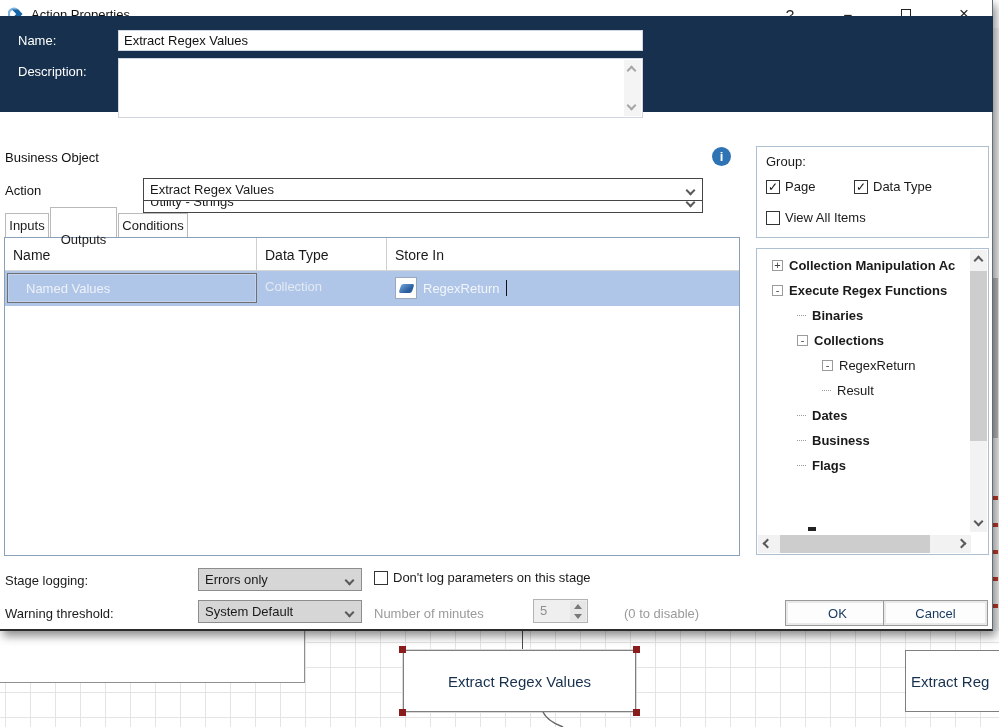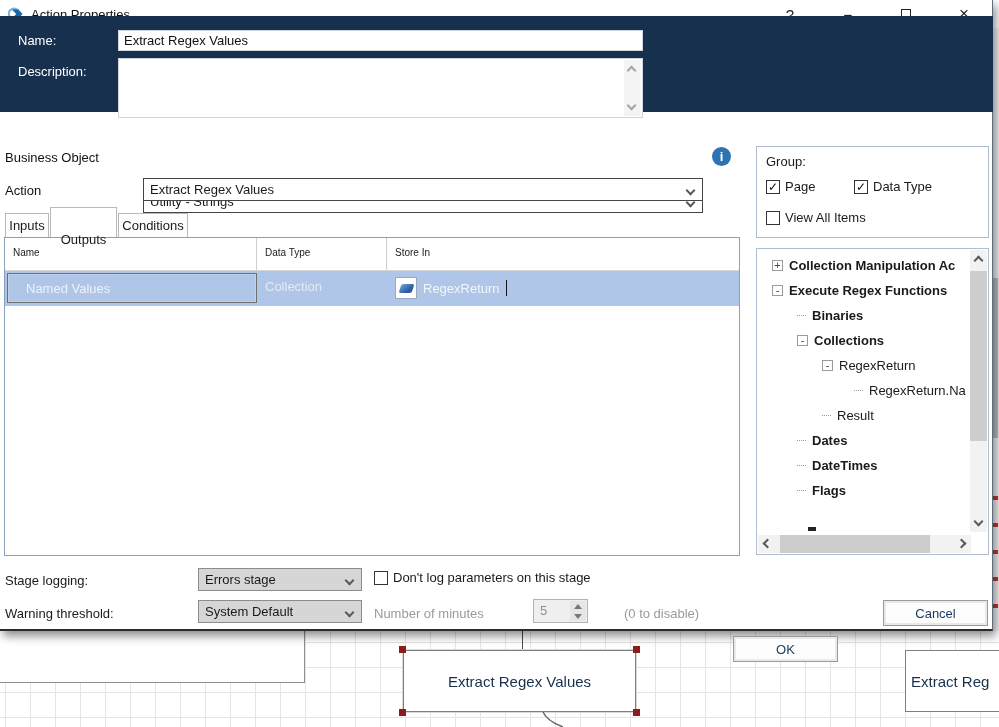--- a/index.html
+++ b/index.html
@@ -61,21 +61,21 @@
   .tab { position:absolute; background:#fff; border:1px solid #b9b9b9; border-bottom:none;
     font-size:13px; text-align:center; padding-top:4px; }
   .tab.inactive { top:213px; height:24px; background:#fdfdfd; }
   .tab.active { top:207px; height:30px; z-index:3; padding-top:24px; }
 
   
   .grid-panel { position:absolute; left:4px; top:237px; width:736px; height:319px;
     border:1px solid #8aa0b8; background:#fff; z-index:2; }
   .grid-header { position:absolute; left:0; top:0; width:100%; height:33px; background:#fff;
     border-bottom:1px solid #d6d6d6; display:flex; }
-  .gh-cell { font-size:10px; padding:9px 0 8px 8px; border-right:1px solid #cfcfcf; }
+  .gh-cell { font-size:14px; padding:9px 0 8px 8px; border-right:1px solid #cfcfcf; }
   .gh-name { width:252px; } .gh-type { width:130px; } .gh-store { flex:1; border-right:none; }
   .grid-row { position:absolute; left:0; top:33px; width:100%; height:35px; background:#b0c6e8; display:flex; }
   .cell-name-editor { position:absolute; left:2px; top:2px; width:250px; height:30px;
     border:1px solid #707070; box-shadow:inset 0 0 0 1px #c3d2e8; display:flex; align-items:center;
     padding-left:18px; font-size:13px; color:#eef1f7; }
   .cell-type { position:absolute; left:260px; top:8px; font-size:13px; color:#e3e9f3; }
   .cell-store { position:absolute; left:390px; top:6px; display:flex; align-items:center; gap:6px; }
   .store-btn { width:22px; height:22px; background:#fff; border:1px solid #9aa8bb;
     display:flex; align-items:center; justify-content:center; }
   .store-tag { width:13px; height:9px; transform:skewX(-18deg); border-radius:2px;
@@ -259,35 +259,31 @@
           <span>Binaries</span>
           </div>
         <div class="tree-row b lvl1">
           <span class="exp">-</span>
           <span>Collections</span>
           </div>
         <div class="tree-row lvl2">
           <span class="exp">-</span>
           <span>RegexReturn</span>
           </div>
-        <div class="tree-row lvl3">
-          <span class="dash"></span>
-          <span>RegexReturn.Na</span>
-          </div>
         <div class="tree-row lvl2">
           <span class="dash"></span>
           <span>Result</span>
           </div>
         <div class="tree-row b lvl1">
           <span class="dash"></span>
           <span>Dates</span>
           </div>
         <div class="tree-row b lvl1">
           <span class="dash"></span>
-          <span>DateTimes</span>
+          <span>Business</span>
           </div>
         <div class="tree-row b lvl1">
           <span class="dash"></span>
           <span>Flags</span>
           </div>
         <div class="clip-mark"></div>
       </div>
       <div class="vscroll">
         <span class="chev up" style="top:7px;"></span>
         <div class="thumb"></div>
@@ -295,21 +291,21 @@
       </div>
       <div class="hscroll">
         <span class="chev left" style="left:6px;"></span>
         <div class="thumb"></div>
         <span class="chev right" style="right:6px;"></span>
       </div>
     </div>
 
     <span class="foot-label" style="left:5px; top:573px;">Stage logging:</span>
     <div class="gray-select" style="left:198px; top:568px;">
-      <span>Errors stage</span>
+      <span>Errors only</span>
       <span class="chev down"></span>
     </div>
     <div class="cb" style="left:374px; top:570px; position:absolute;">
       <span class="box"></span>
       <span>Don't log parameters on this stage</span>
     </div>
 
     <span class="foot-label" style="left:5px; top:606px;">Warning threshold:</span>
     <div class="gray-select" style="left:198px; top:600px;">
       <span>System Default</span>
@@ -318,17 +314,17 @@
     <span class="foot-label dim" style="left:374px; top:606px;">Number of minutes</span>
     <div class="spinner">
       <span>5</span>
       <div class="spin-btns">
         <div class="tri-up"></div>
         <div class="tri-down"></div>
       </div>
     </div>
     <span class="foot-label dim" style="left:612px; top:606px;margin-left:12px;">(0 to disable)</span>
 
-    <button class="dlg-btn" style="left:733px;margin-top:36px;">OK</button>
+    <button class="dlg-btn" style="left:785px;">OK</button>
     <button class="dlg-btn" style="left:883px;">Cancel</button>
   </div>
 
 </div>
 
 </body></html>

